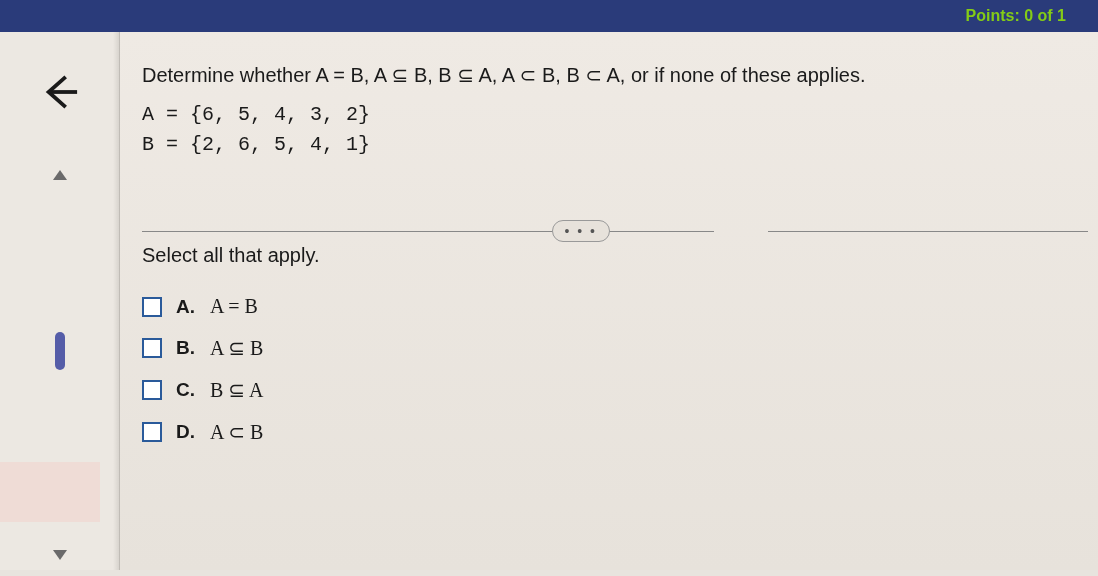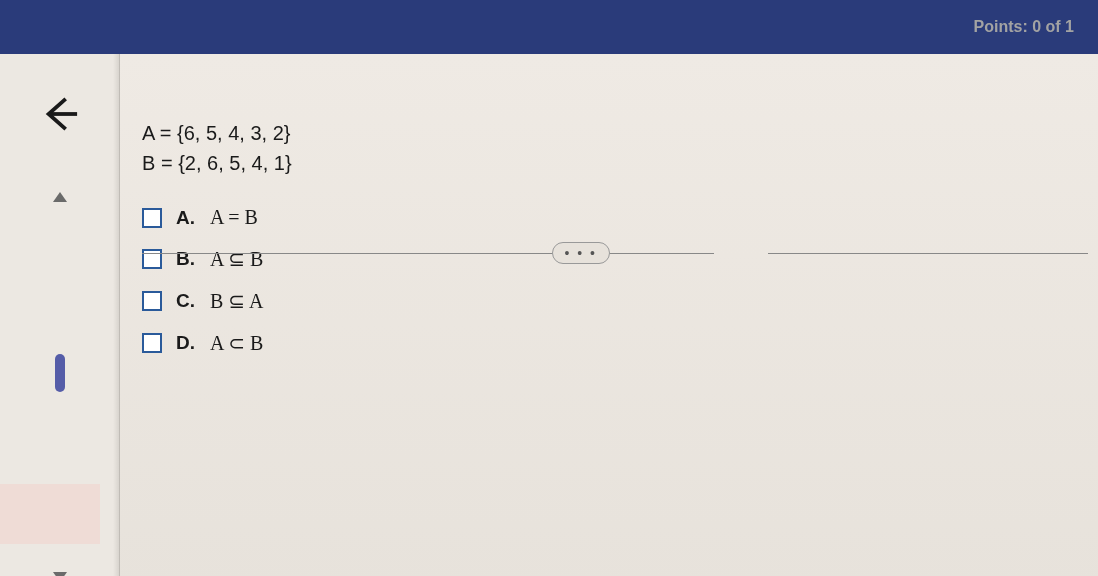--- a/index.html
+++ b/index.html
@@ -10,27 +10,27 @@
     body {
       font-family: Arial, Helvetica, sans-serif;
       background: #e8e4de;
       width: 1098px;
       height: 576px;
       overflow: hidden;
       position: relative;
     }
     .top-bar {
       background: #2a3b7a;
-      height: 54px;
+      height: 32px;
       width: 100%;
       display: flex;
       justify-content: flex-end;
       align-items: center;
-      padding-right: 24px;
-      color: #a3a3a3;
+      padding-right: 32px;
+      color: #84cc16;
       font-weight: bold;
       font-size: 16px;
     }
     .main-area {
       display: flex;
       height: calc(100% - 38px);
     }
     .left-col {
       width: 120px;
       display: flex;
@@ -93,24 +93,25 @@
       padding: 28px 20px 20px 22px;
       background: linear-gradient(to bottom, #efeae4 0%, #e7e2db 100%);
       position: relative;
     }
     .question {
       font-size: 20px;
       color: #1a1a1a;
       line-height: 1.5;
     }
     .sets {
-      margin-top: 36px;
+      margin-top: 10px;
       font-size: 20px;
       color: #1a1a1a;
       line-height: 1.5;
+      font-family: Liberation Mono, monospace;
     }
     .divider-row {
       position: absolute;
       top: 188px;
       left: 22px;
       right: 10px;
       display: flex;
       align-items: center;
     }
     .divider-line {
@@ -197,31 +198,33 @@
         <path d="M 8 20 L 38 20" stroke="#1a1a1a" stroke-width="4" fill="none"></path>
       </svg>
     </div>
     <div class="scroll-up"></div>
     <div class="scroll-thumb"></div>
     <div class="scroll-down"></div>
     <div class="pink-box"></div>
   </div>
 
   <div class="content">
+    <div class="question">Determine whether A = B, A ⊆ B, B ⊆ A, A ⊂ B, B ⊂ A, or if none of these applies.</div>
     <div class="sets">
       <div>A = {6, 5, 4, 3, 2}</div>
       <div>B = {2, 6, 5, 4, 1}</div>
     </div>
 
     <div class="divider-row">
       <div class="divider-line"></div>
       <div class="more-btn">• • •</div>
       <div class="divider-after"></div>
     </div>
 
+    <div class="instruction">Select all that apply.</div>
 
     <div class="options">
       <div class="option-row">
         <div class="checkbox"></div>
         <span class="option-letter">A.</span>
         <span class="option-text">A = B</span>
       </div>
       <div class="option-row">
         <div class="checkbox"></div>
         <span class="option-letter">B.</span>

